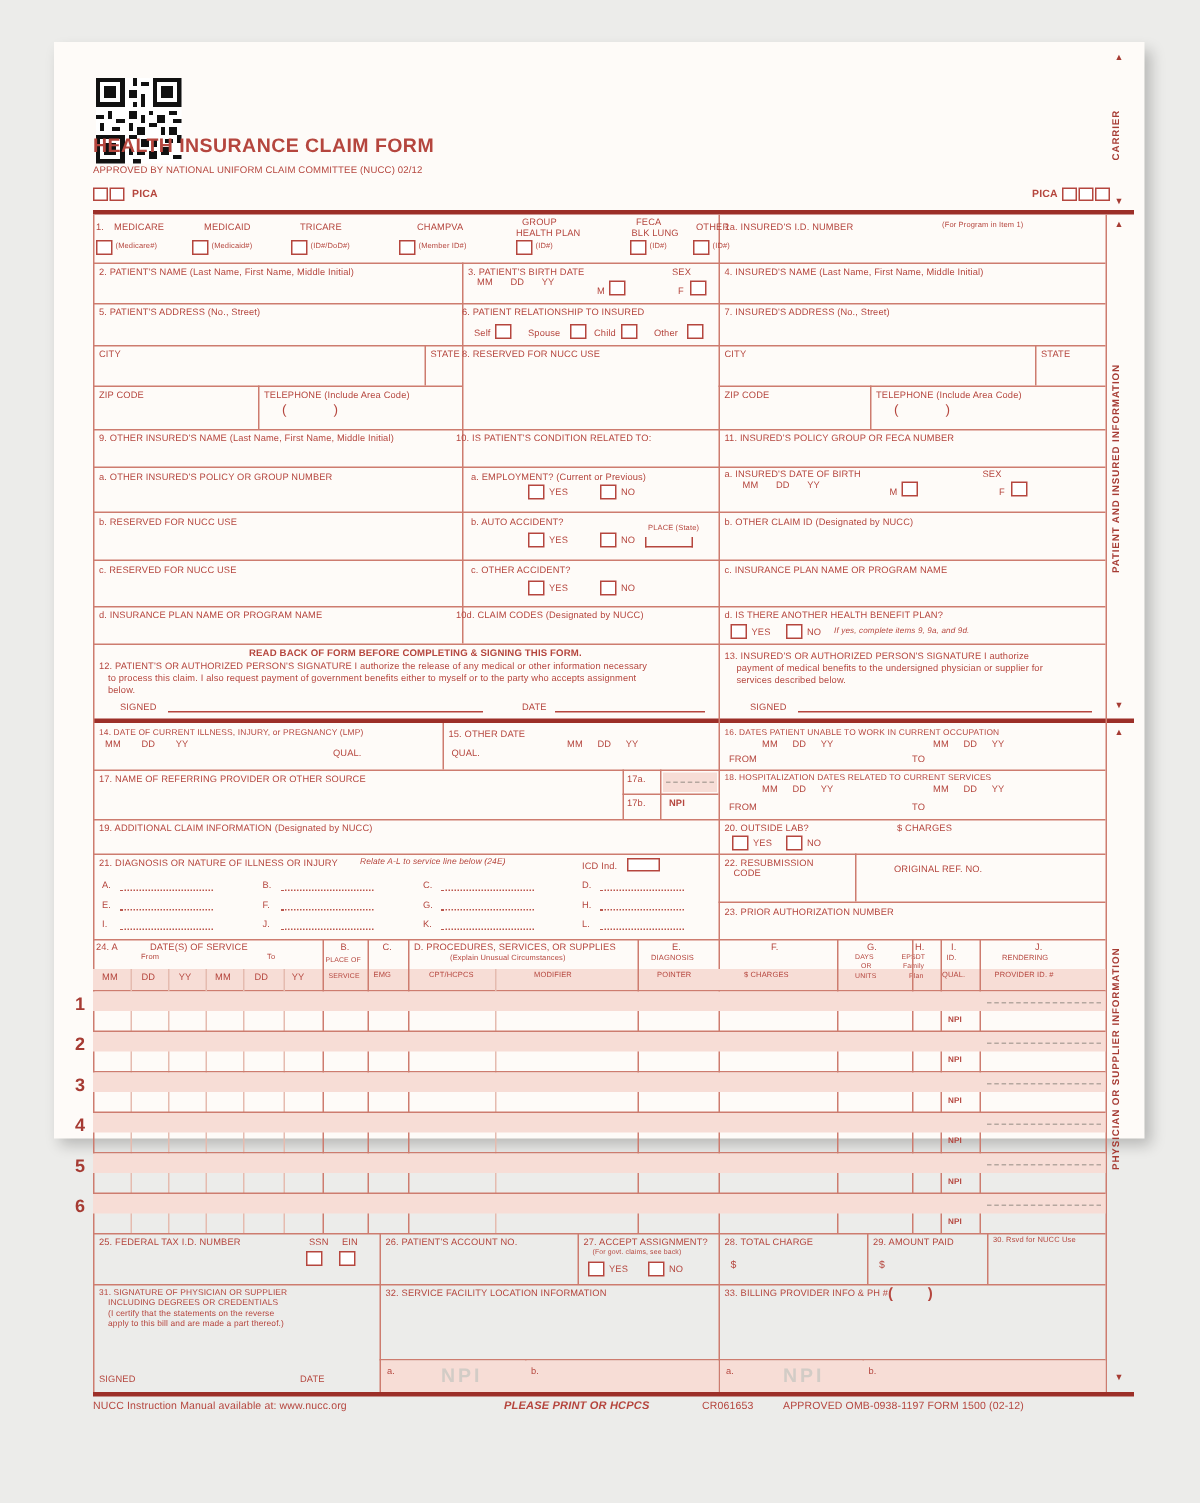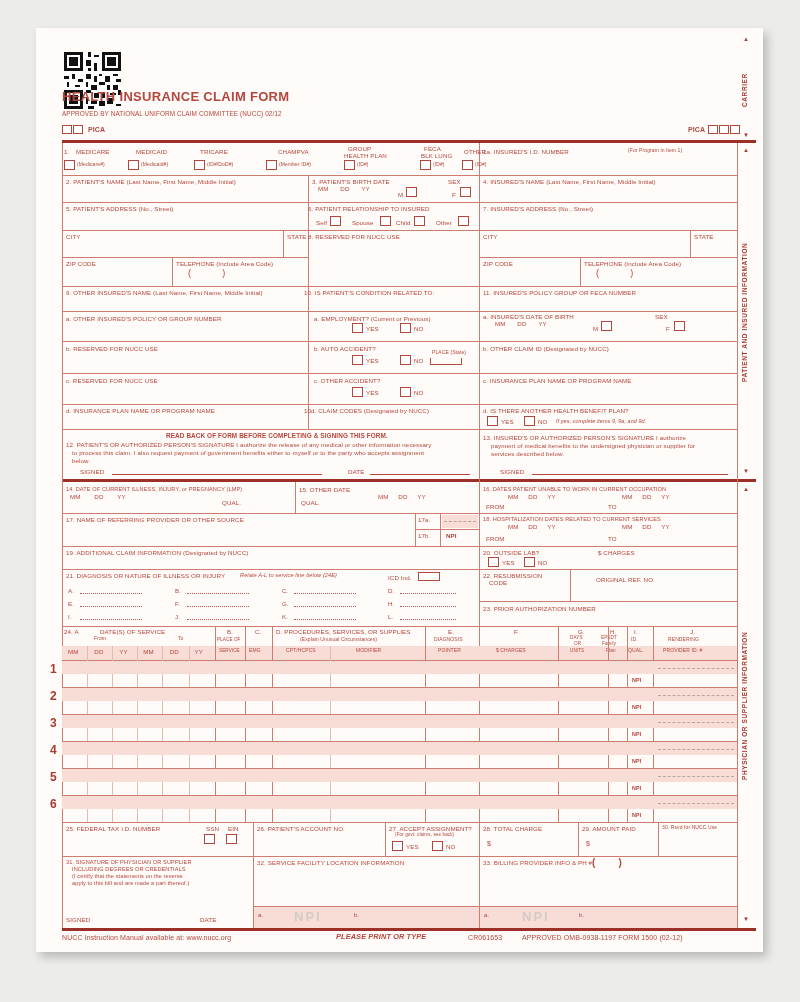--- a/index.html
+++ b/index.html
@@ -1,18 +1,18 @@
 <!DOCTYPE html>
 <html><head>
 <meta charset="utf-8">
 <style>
   html,body{margin:0;padding:0}
   body{width:800px;height:1002px;background:#ececea;font-family:"Liberation Sans",sans-serif;position:relative;overflow:hidden}
   *{box-sizing:border-box}
-  #paper{position:absolute;left:36px;top:28px;width:727px;height:924px;background:#fefbf8;box-shadow:4px 5px 9px rgba(0,0,0,.22)}
+  #paper{position:absolute;left:36px;top:28px;width:727px;height:731px;background:#fefbf8;box-shadow:4px 5px 9px rgba(0,0,0,.22)}
   .A{position:absolute}
   .L{position:absolute;font-size:6.2px;color:#b5463e;white-space:nowrap;line-height:1.15;letter-spacing:.1px}
   .T{font-size:5px}
   .T2{font-size:4.6px}
   .Bd{font-weight:bold}
   .It{font-style:italic}
   .pre{white-space:pre}
   .C{position:absolute;width:11px;height:10px;border:1px solid #b5463e;background:#fff}
   .HL{position:absolute;height:1px;background:#cd7c6f}
   .VL{position:absolute;width:1px;background:#cd7c6f}
@@ -437,21 +437,21 @@
   <div class="SH" style="left:218px;top:879px;width:225px;height:21px"></div>
   <div class="SH" style="left:444px;top:879px;width:257px;height:21px"></div>
   <div class="L" style="left:222px;top:883px">a.</div>
   <div class="gNPI" style="left:258px;top:881px">NPI</div>
   <div class="L" style="left:318px;top:883px">b.</div>
   <div class="L" style="left:448px;top:883px">a.</div>
   <div class="gNPI" style="left:486px;top:881px">NPI</div>
   <div class="L" style="left:543px;top:883px">b.</div>
 
   <div class="L" style="left:26px;top:906px;font-size:7px">NUCC Instruction Manual available at: www.nucc.org</div>
-  <div class="L Bd It" style="left:300px;top:905px;font-size:7.4px">PLEASE PRINT OR TYPE</div>
+  <div class="L Bd It" style="left:300px;top:905px;font-size:7.4px">PLEASE PRINT OR HCPCS</div>
   <div class="L" style="left:432px;top:906px;font-size:7px">CR061653</div>
   <div class="L" style="left:486px;top:906px;font-size:7px">APPROVED OMB-0938-1197 FORM 1500 (02-12)</div>
 
   <div class="arr" style="left:707px;top:8px">▲</div>
   <div class="vert" style="left:705px;top:18px;height:88px">CARRIER</div>
   <div class="arr" style="left:707px;top:104px">▼</div>
   <div class="arr" style="left:707px;top:119px">▲</div>
   <div class="vert" style="left:705px;top:128px;height:312px">PATIENT AND INSURED INFORMATION</div>
   <div class="arr" style="left:707px;top:440px">▼</div>
   <div class="arr" style="left:707px;top:458px">▲</div>

